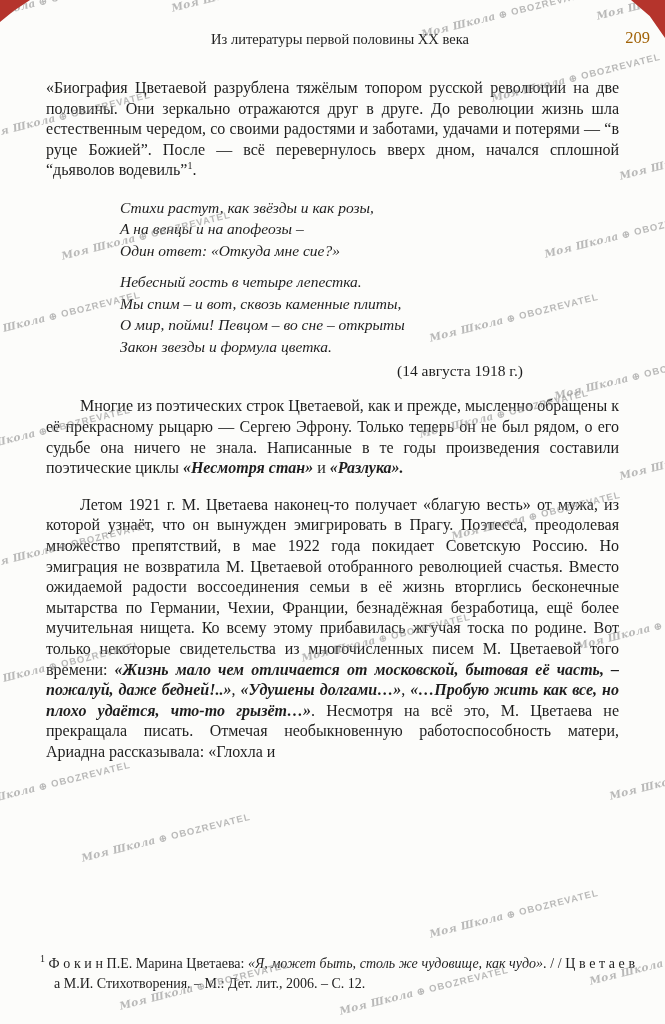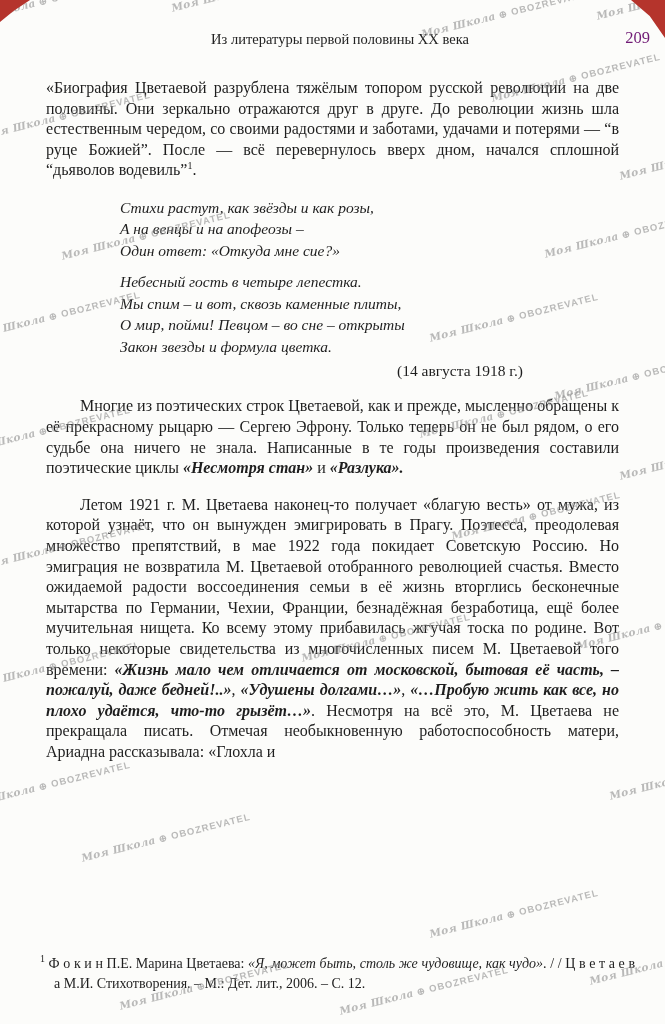--- a/index.html
+++ b/index.html
@@ -4,21 +4,21 @@
 <style>
   html,body { margin:0; padding:0; background:#777; }
   .page {
     position:relative; width:665px; height:1024px; margin:0 auto;
     background:#fcfcfa; overflow:hidden;
     font-family:"Liberation Serif","DejaVu Serif",serif; color:#1e1e1e;
   }
   
   .page-header { position:absolute; top:30px; left:30px; right:15px; height:22px; text-align:center; }
   .running-title { font-size:14.5px; color:#222; }
-  .page-number { position:absolute; right:0; top:-2px; font-size:16.5px; color:#701a75; }
+  .page-number { position:absolute; right:0; top:-2px; font-size:16.5px; color:#a16207; }
   
   .content { position:absolute; top:62px; left:30px; right:30px; z-index:2; }
   .content p { margin:16px; text-align:justify; font-size:16px; line-height:20.6px; }
   .content p.indent { text-indent:34px; }
   sup.fn-ref { font-size:10px; line-height:0; }
   .bi { font-style:italic; font-weight:bold; }
   .q  { font-style:italic; font-weight:bold; }
   
   .poem { margin:7px 0 5px 90px; font-style:italic; font-size:15.5px; line-height:21.5px; }
   .stanza + .stanza { margin-top:10px; }

